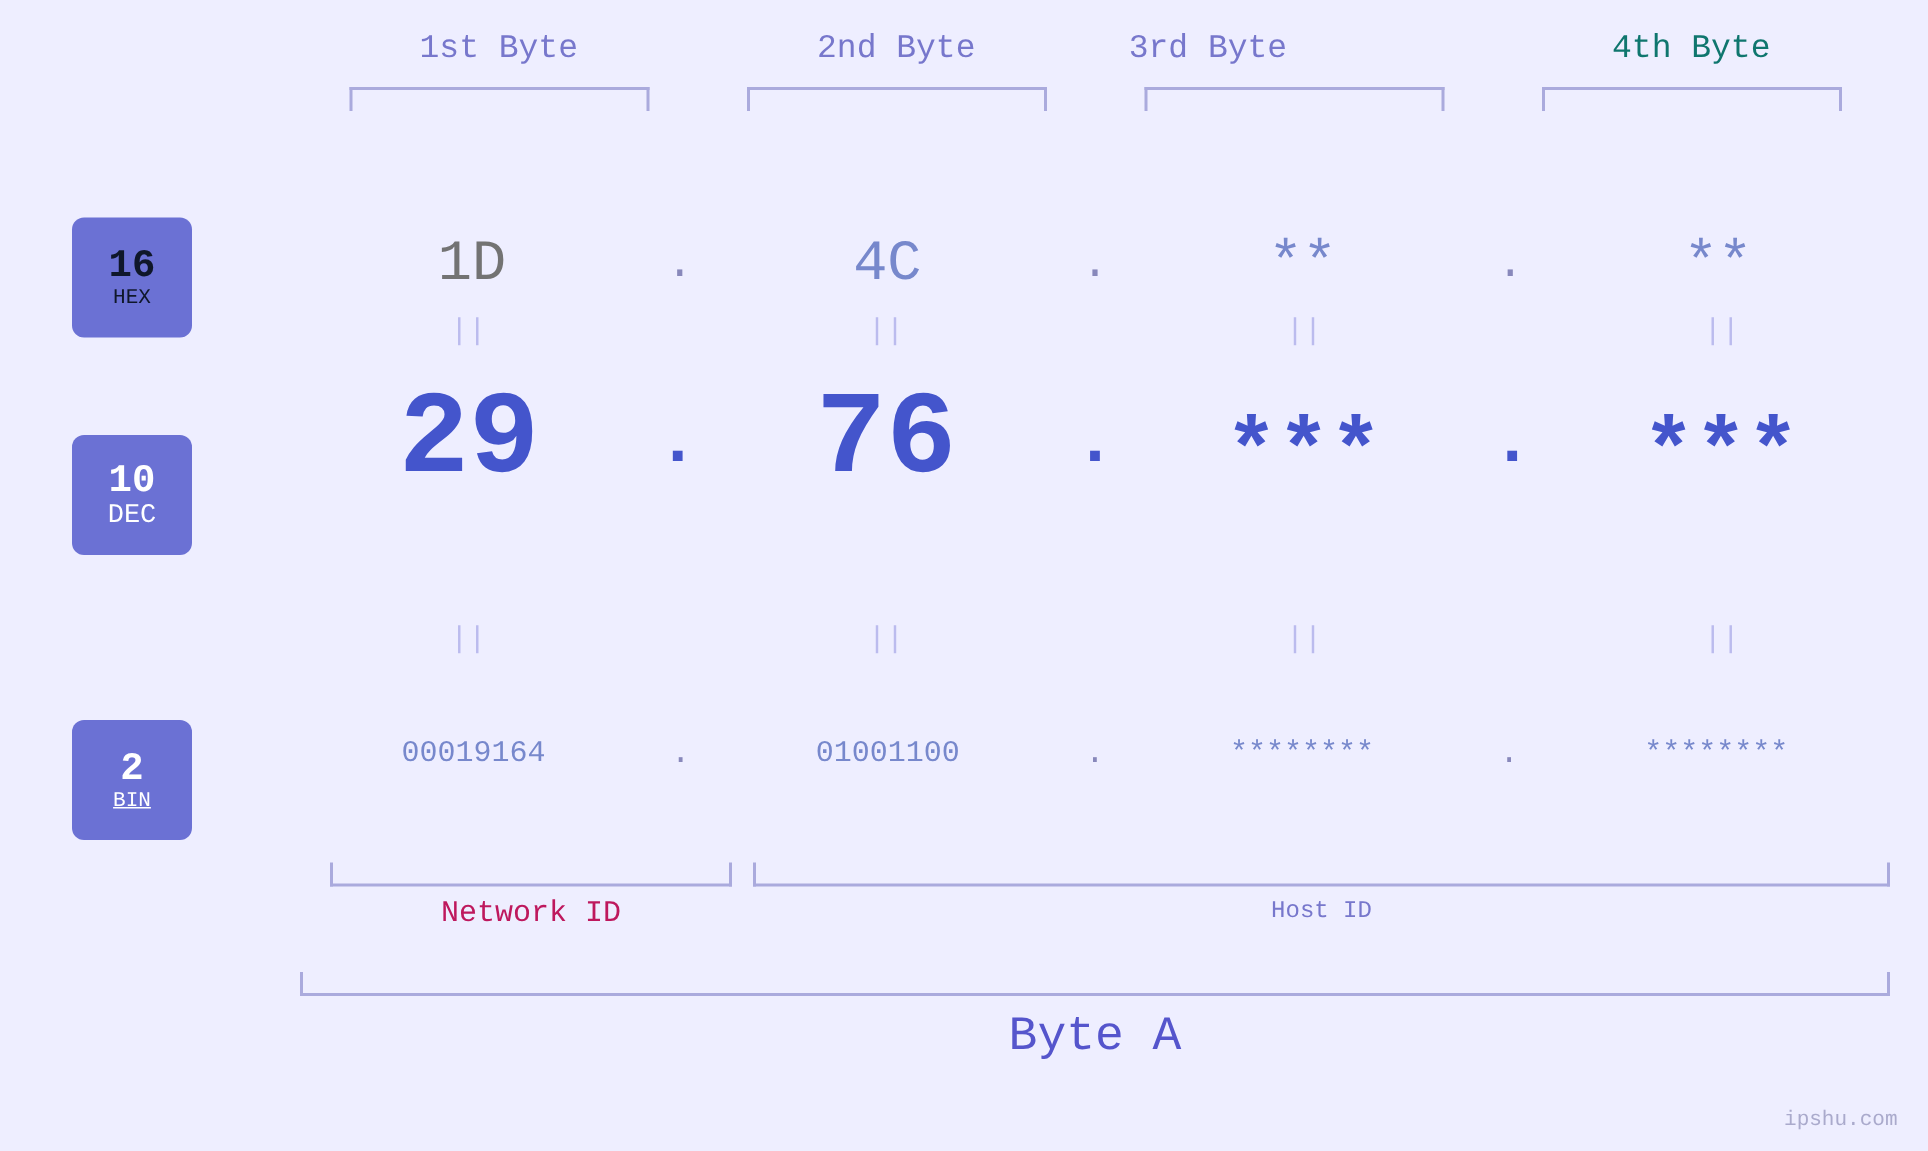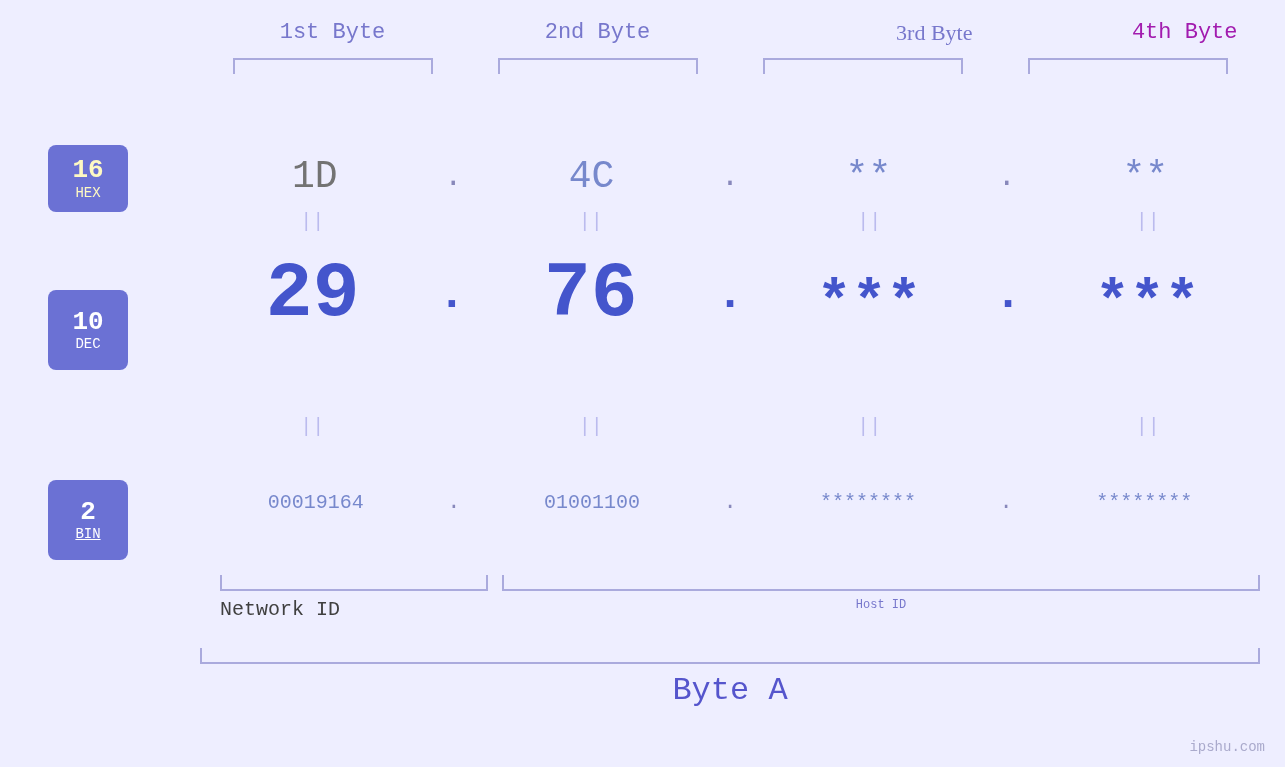--- a/index.html
+++ b/index.html
@@ -25,32 +25,32 @@
 
   </style>
 </head>
 <body>
 
 <div class="page">
 
   <div style="position:absolute; top:20px; left:200px; width:1060px; display:flex; justify-content:space-around;">
     <div style="width:220px; text-align:center; color:#7777cc; font-size:22px; font-family:'Courier New',monospace;">1st Byte</div>
     <div style="width:220px; text-align:center; color:#7777cc; font-size:22px; font-family:'Courier New',monospace;">2nd Byte</div>
-    <div style="width:220px; text-align:right; color:#7777cc; font-size:22px; font-family:Liberation Serif, serif;">3rd Byte</div>
-    <div style="width:220px; text-align:right; color:#a21caf; font-size:22px; font-family:'Courier New',monospace;">4th Byte</div>
+    <div style="width:220px; text-align:left; color:#7777cc; font-size:22px; font-family:Liberation Mono, monospace;">3rd Byte</div>
+    <div style="width:220px; text-align:center; color:#0f766e; font-size:22px; font-family:'Courier New',monospace;">4th Byte</div>
   </div>
 
   <div style="position:absolute; top:58px; left:200px; width:1060px; display:flex; justify-content:space-around; align-items:center;">
     <div style="width:200px; height:16px; border:2px solid #aaaadd; border-bottom:none;"></div>
     <div style="width:200px; height:16px; border:2px solid #aaaadd; border-bottom:none;"></div>
     <div style="width:200px; height:16px; border:2px solid #aaaadd; border-bottom:none;"></div>
     <div style="width:200px; height:16px; border:2px solid #aaaadd; border-bottom:none;"></div>
   </div>
 
-  <div style="position:absolute; top:145px; left:48px; width:80px; height:67px; background:#6b71d4; border-radius:8px; display:flex; flex-direction:column; align-items:center; justify-content:center; color:#fef9c3; font-family:'Courier New',monospace;">
+  <div style="position:absolute; top:145px; left:48px; width:80px; height:80px; background:#6b71d4; border-radius:8px; display:flex; flex-direction:column; align-items:center; justify-content:center; color:#0f172a; font-family:'Courier New',monospace;">
     <span style="font-size:26px; font-weight:bold; line-height:1.1;">16</span>
     <span style="font-size:14px;">HEX</span>
   </div>
 
   <div style="position:absolute; top:155px; left:200px; width:1060px; display:flex; align-items:center; justify-content:space-around;">
     <div style="width:200px; text-align:center; color:#737373; font-size:38px; font-family:'Courier New',monospace;">1D</div>
     <div style="color:#8888bb; font-size:30px; font-family:'Courier New',monospace;">.</div>
     <div style="width:200px; text-align:center; color:#7788cc; font-size:38px; font-family:'Courier New',monospace;">4C</div>
     <div style="color:#8888bb; font-size:30px; font-family:'Courier New',monospace;">.</div>
     <div style="width:200px; text-align:center; color:#7788cc; font-size:38px; font-family:'Courier New',monospace;">**</div>
@@ -63,21 +63,21 @@
     <div style="width:30px;"></div>
     <div style="width:200px; text-align:center; color:#bbbbee; font-size:20px; font-family:'Courier New',monospace;">||</div>
     <div style="width:30px;"></div>
     <div style="width:200px; text-align:center; color:#bbbbee; font-size:20px; font-family:'Courier New',monospace;">||</div>
     <div style="width:30px;"></div>
     <div style="width:200px; text-align:center; color:#bbbbee; font-size:20px; font-family:'Courier New',monospace;">||</div>
   </div>
 
   <div style="position:absolute; top:290px; left:48px; width:80px; height:80px; background:#6b71d4; border-radius:8px; display:flex; flex-direction:column; align-items:center; justify-content:center; color:white; font-family:'Courier New',monospace;">
     <span style="font-size:26px; font-weight:bold; line-height:1.1;">10</span>
-    <span style="font-size:14px;">DEC</span>
+    <span style="font-size:18px;">DEC</span>
   </div>
 
   <div style="position:absolute; top:255px; left:200px; width:1060px; display:flex; align-items:flex-end; justify-content:space-around;">
     <div style="width:200px; text-align:center; color:#4455cc; font-size:78px; font-weight:bold; font-family:'Courier New',monospace; line-height:1;">29</div>
     <div style="color:#4455cc; font-size:46px; font-weight:bold; font-family:'Courier New',monospace; padding-bottom:12px;">.</div>
     <div style="width:200px; text-align:center; color:#4455cc; font-size:78px; font-weight:bold; font-family:'Courier New',monospace; line-height:1;">76</div>
     <div style="color:#4455cc; font-size:46px; font-weight:bold; font-family:'Courier New',monospace; padding-bottom:12px;">.</div>
     <div style="width:200px; text-align:center; color:#4455cc; font-size:58px; font-weight:bold; font-family:'Courier New',monospace; line-height:1;">***</div>
     <div style="color:#4455cc; font-size:46px; font-weight:bold; font-family:'Courier New',monospace; padding-bottom:12px;">.</div>
     <div style="width:200px; text-align:center; color:#4455cc; font-size:58px; font-weight:bold; font-family:'Courier New',monospace; line-height:1;">***</div>
@@ -109,22 +109,22 @@
   </div>
 
   <div style="position:absolute; top:575px; left:200px; width:1060px; display:flex;">
 
     <div style="width:268px; height:16px; border:2px solid #aaaadd; border-top:none; margin-left:20px;"></div>
 
     <div style="flex:1; height:16px; border:2px solid #aaaadd; border-top:none; margin-left:14px;"></div>
   </div>
 
   <div style="position:absolute; top:598px; left:200px; width:1060px; display:flex;">
-    <div style="width:268px; margin-left:20px; text-align:left; color:#404040; font-size:20px; font-family:'Courier New',monospace;">Network ID</div>
-    <div style="flex:1; margin-left:14px; text-align:center; color:#7777cc; font-size:12px; font-family:'Courier New',monospace;">Host ID</div>
+    <div style="width:268px; margin-left:20px; text-align:center; color:#be185d; font-size:20px; font-family:'Courier New',monospace;">Network ID</div>
+    <div style="flex:1; margin-left:14px; text-align:center; color:#7777cc; font-size:16px; font-family:'Courier New',monospace;">Host ID</div>
   </div>
 
   <div style="position:absolute; top:648px; left:200px; width:1060px;">
     <div style="width:100%; height:16px; border:2px solid #aaaadd; border-top:none;"></div>
   </div>
 
   <div style="position:absolute; top:672px; left:200px; width:1060px; text-align:center; color:#5555cc; font-size:32px; font-family:'Courier New',monospace;">Byte A</div>
 
   <div style="position:absolute; bottom:12px; right:20px; color:#aaaacc; font-size:14px; font-family:'Courier New',monospace;">ipshu.com</div>
 

